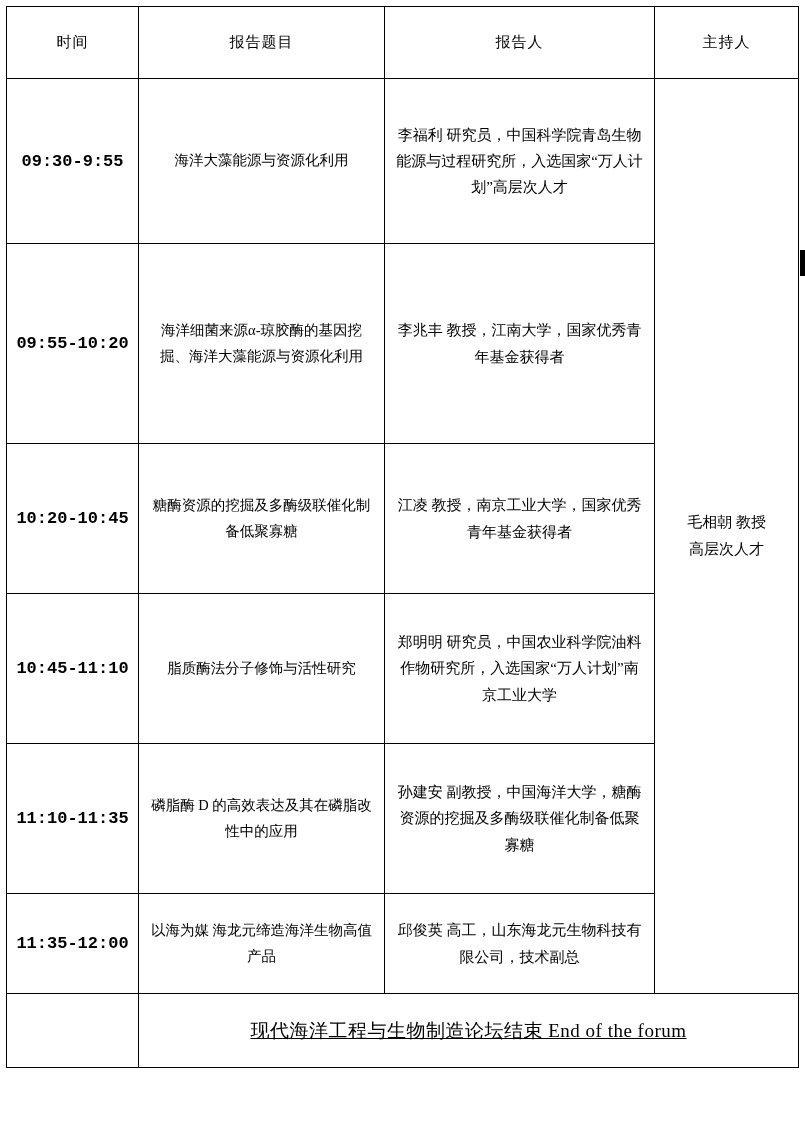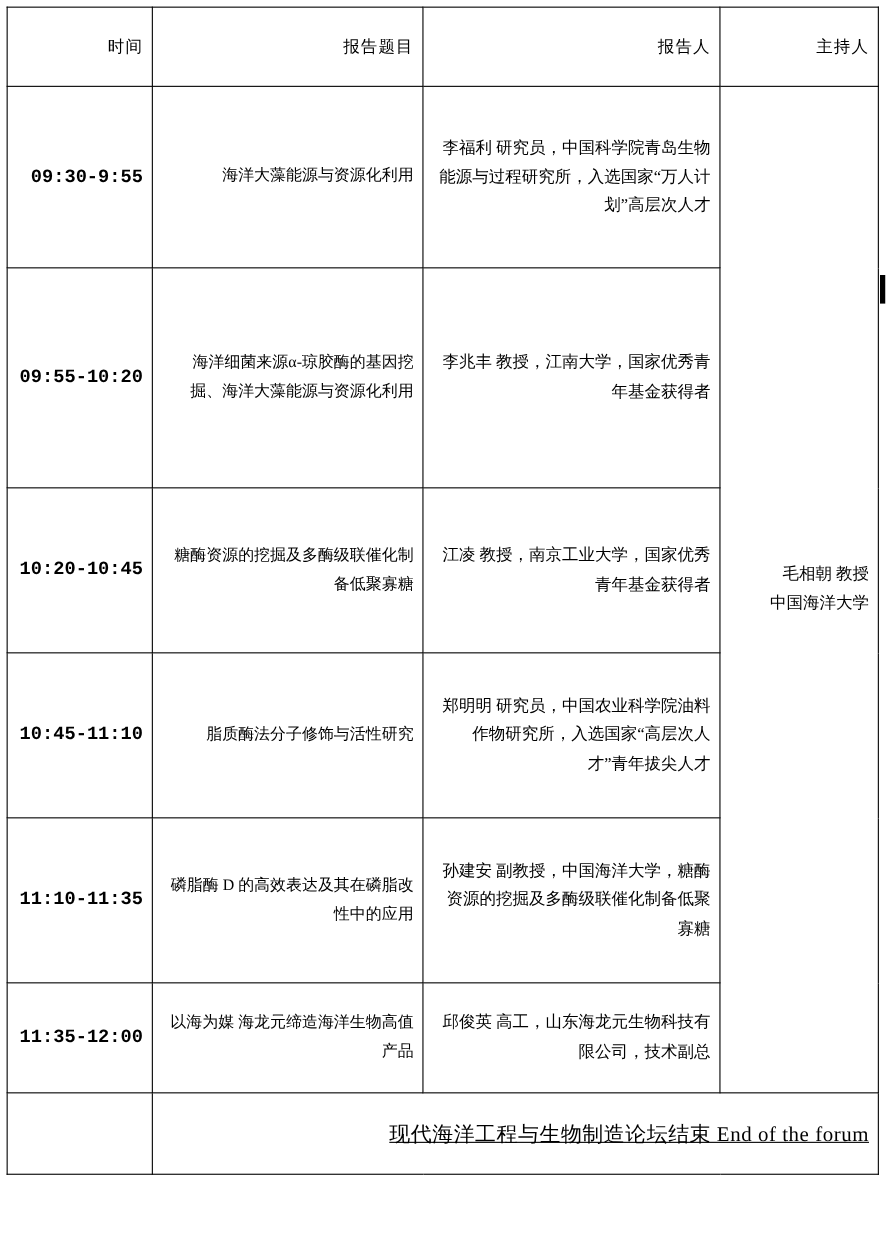--- a/index.html
+++ b/index.html
@@ -24,21 +24,21 @@
   table.schedule {
     border-collapse: collapse;
     width: 792px;
     margin: 0 auto;
     table-layout: fixed;
   }
   table.schedule td,
   table.schedule th {
     border: 1px solid #000000;
     vertical-align: middle;
-    text-align: right;
+    text-align: center;
     padding: 6px 8px;
     box-sizing: border-box;
   }
   th.col-head {
     font-weight: normal;
     font-size: 15px;
     height: 72px;
     letter-spacing: 1px;
   }
   col.c-time  { width: 132px; }
@@ -113,37 +113,37 @@
         <th class="col-head">主持人</th>
       </tr>
     </thead>
     <tbody>
       <tr class="row-tall">
         <td class="time-cell">09:30-9:55</td>
         <td class="topic-cell">海洋大藻能源与资源化利用</td>
         <td class="speaker-cell">李福利 研究员，中国科学院青岛生物能源与过程研究所，入选国家“万人计划”高层次人才</td>
         <td class="chair-cell" rowspan="6">
           <span class="chair-line">毛相朝 教授</span>
-          <span class="chair-line">中国海洋大学</span>
+          <span class="chair-line">高层次人才</span>
         </td>
       </tr>
       <tr class="row-mid">
         <td class="time-cell">09:55-10:20</td>
         <td class="topic-cell">海洋细菌来源α-琼胶酶的基因挖掘、海洋大藻能源与资源化利用</td>
         <td class="speaker-cell">李兆丰 教授，江南大学，国家优秀青年基金获得者</td>
       </tr>
       <tr class="row-short">
         <td class="time-cell">10:20-10:45</td>
         <td class="topic-cell">糖酶资源的挖掘及多酶级联催化制备低聚寡糖</td>
         <td class="speaker-cell">江凌 教授，南京工业大学，国家优秀青年基金获得者</td>
       </tr>
       <tr class="row-short">
         <td class="time-cell">10:45-11:10</td>
         <td class="topic-cell">脂质酶法分子修饰与活性研究</td>
-        <td class="speaker-cell">郑明明 研究员，中国农业科学院油料作物研究所，入选国家“高层次人才”青年拔尖人才</td>
+        <td class="speaker-cell">郑明明 研究员，中国农业科学院油料作物研究所，入选国家“万人计划”南京工业大学</td>
       </tr>
       <tr class="row-short">
         <td class="time-cell">11:10-11:35</td>
         <td class="topic-cell">磷脂酶 D 的高效表达及其在磷脂改性中的应用</td>
         <td class="speaker-cell">孙建安 副教授，中国海洋大学，糖酶资源的挖掘及多酶级联催化制备低聚寡糖</td>
       </tr>
       <tr class="row-xshort">
         <td class="time-cell">11:35-12:00</td>
         <td class="topic-cell">以海为媒 海龙元缔造海洋生物高值产品</td>
         <td class="speaker-cell">邱俊英 高工，山东海龙元生物科技有限公司，技术副总</td>

